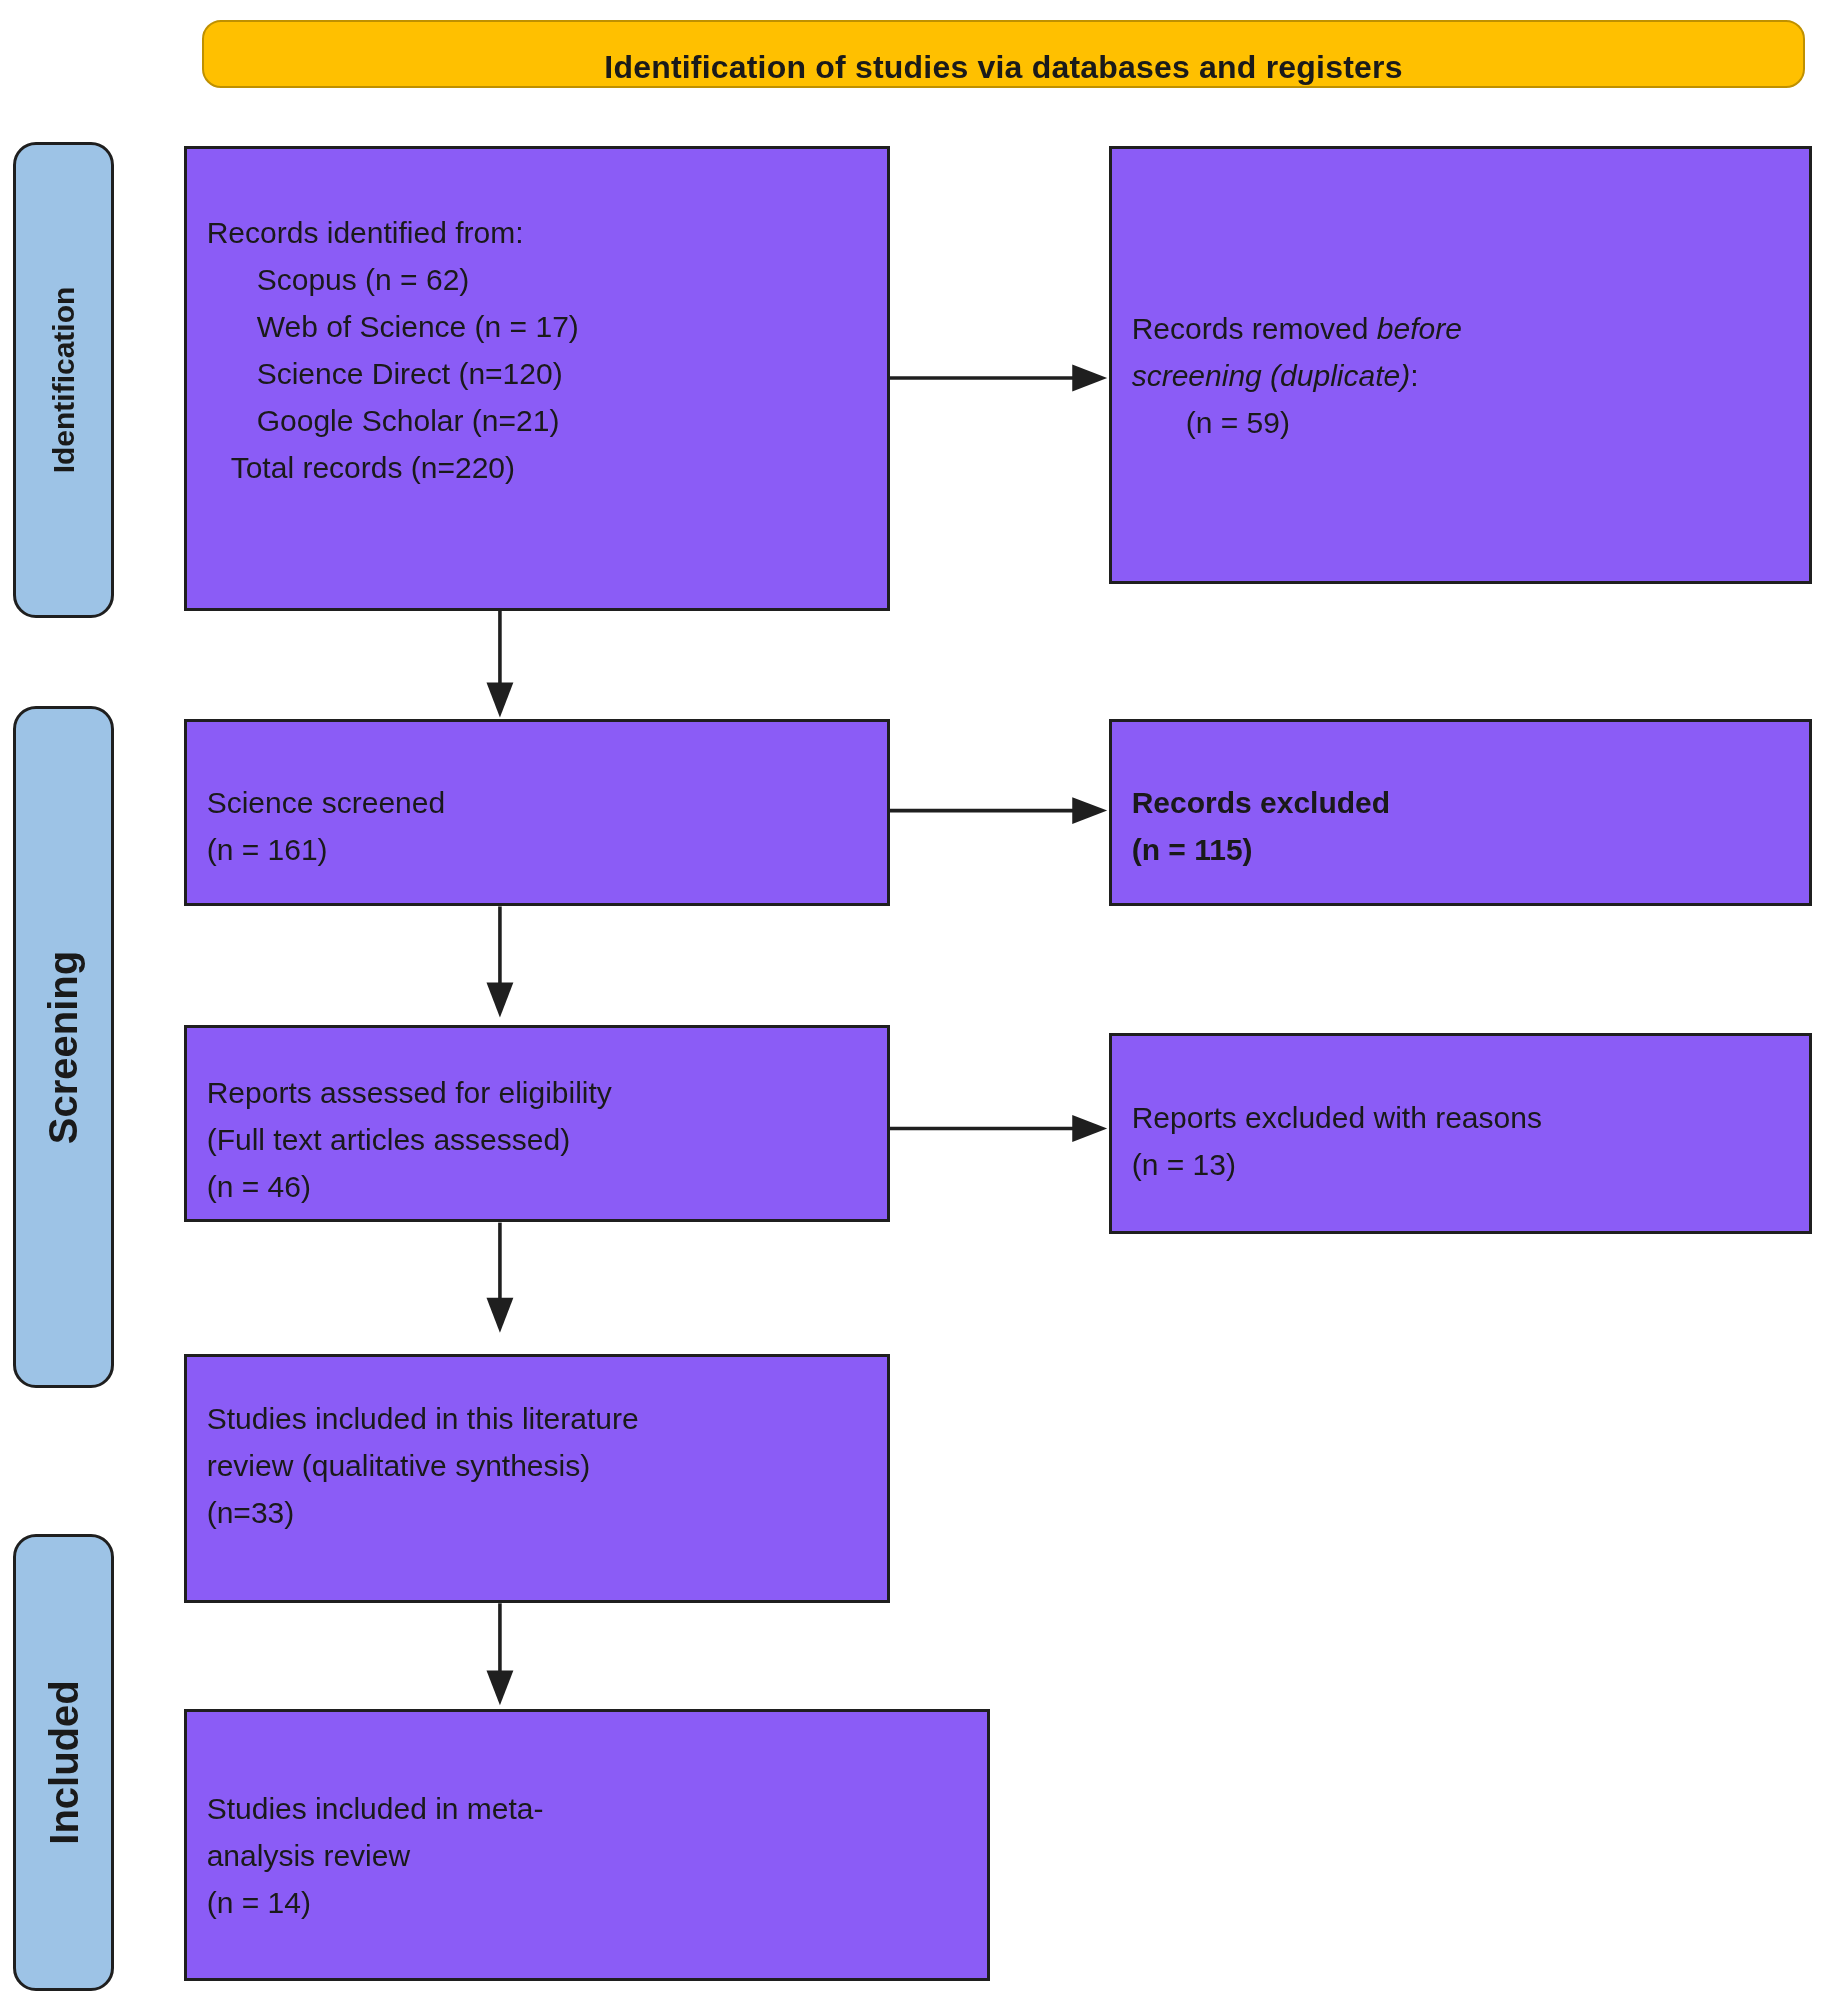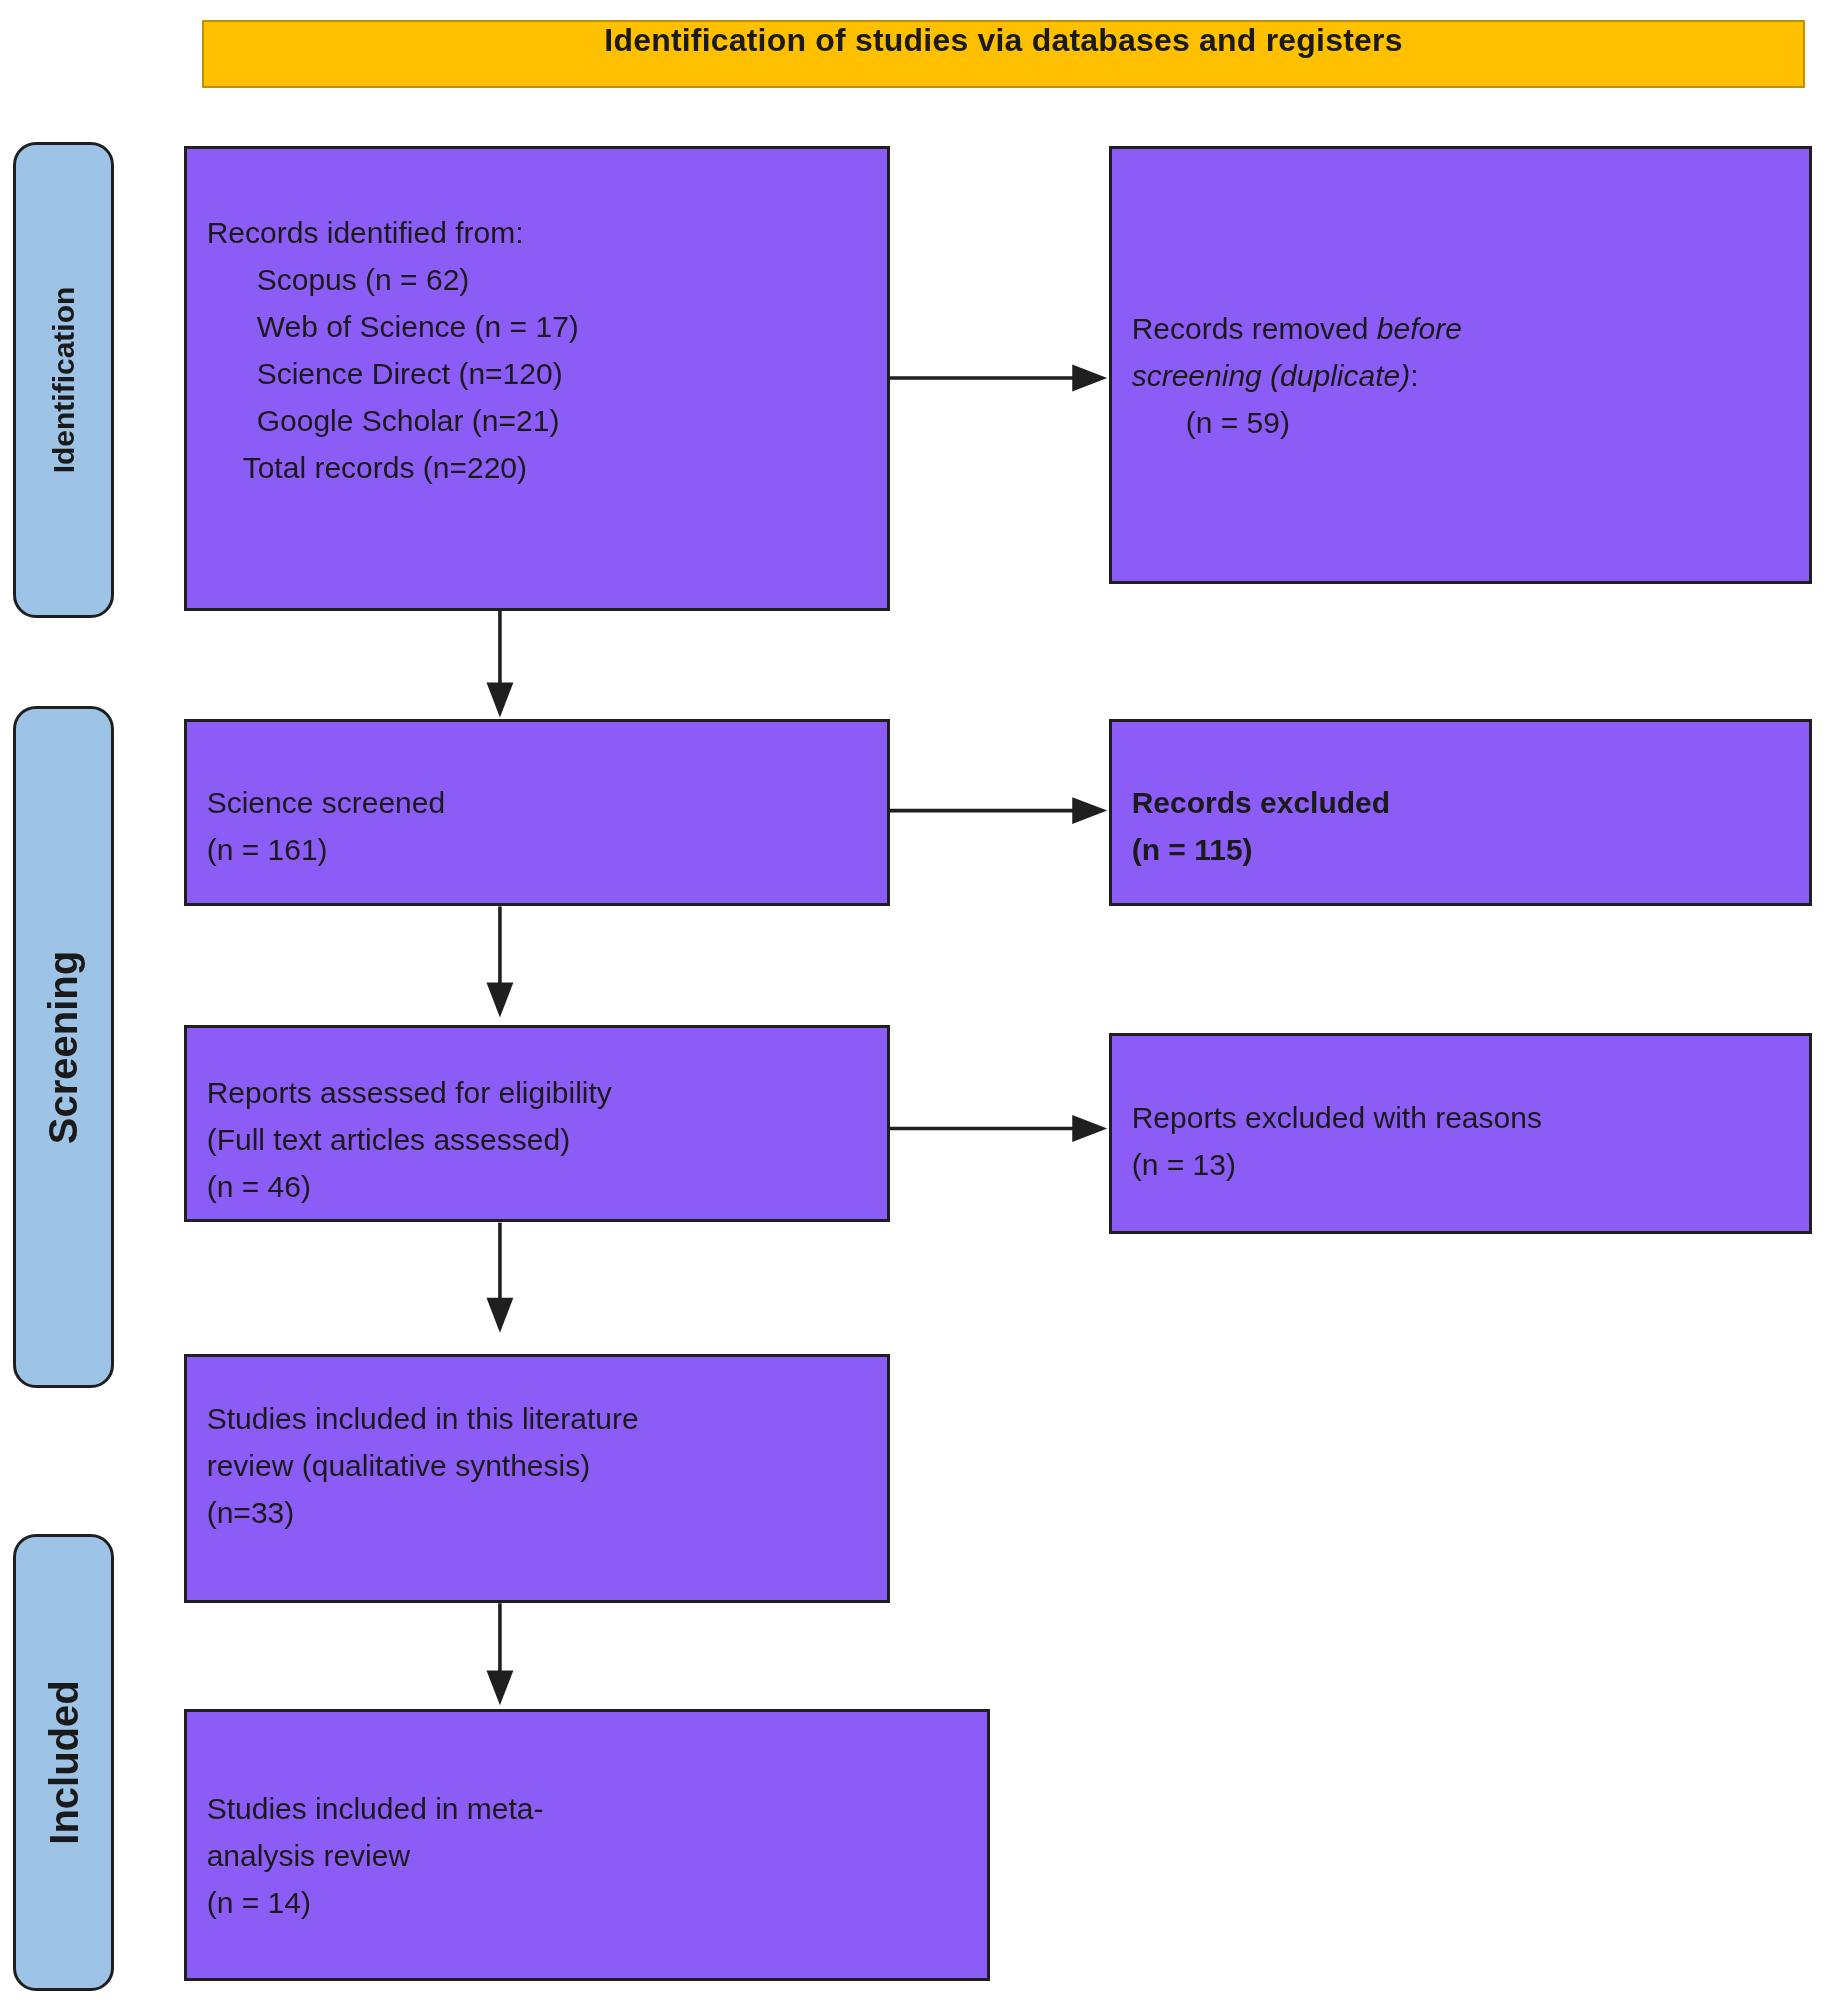--- a/index.html
+++ b/index.html
@@ -7,22 +7,22 @@
     position:relative;
     width:1840px;height:2009px;
     background:#ffffff;
     font-family:"Liberation Sans", sans-serif;
     color:#1a1a1a;
     overflow:hidden;
   }
   
   .banner{
     position:absolute;left:202px;top:19.7px;width:1603px;height:68px;
-    background:#FFC000;border:2.7px solid #BF9000;border-radius:1px;
-    display:flex;align-items:flex-start;justify-content:center;
+    background:#FFC000;border:2.7px solid #BF9000;border-radius:19px;
+    display:flex;align-items:flex-end;justify-content:center;
     box-sizing:border-box;
   }
   .banner .title{font-size:32px;font-weight:bold;letter-spacing:0.2px;}
   
   .stage{
     position:absolute;left:13.4px;width:101px;
     background:#9DC3E6;border:3.6px solid #1f1f1f;border-radius:23px;
     display:flex;align-items:center;justify-content:center;
     box-sizing:border-box;
   }
@@ -38,21 +38,21 @@
   
   .fbox{
     position:absolute;background:#8b5cf6;border:3.6px solid #1f1f1f;
     box-sizing:border-box;
     display:flex;flex-direction:column;justify-content:center;
     padding-left:19.7px;padding-right:9px;
     font-size:30px;line-height:47px;
   }
   .fbox .line{white-space:nowrap;}
   .ind1{margin-left:50px;}
-  .ind2{margin-left:36px;}
+  .ind2{margin-left:24px;}
   .ind-n{margin-left:54px;}
   .box-records-identified{left:184px;top:146px;width:706px;height:465px;padding-bottom:57px;}
   .box-records-removed{left:1109px;top:146px;width:703px;height:438px;padding-top:21.5px;}
   .box-records-screened{left:184px;top:719px;width:706px;height:187px;padding-top:27px;}
   .box-records-excluded{left:1109px;top:719px;width:703px;height:187px;padding-top:27px;font-weight:bold;}
   .box-reports-assessed{left:184px;top:1025px;width:706px;height:197px;padding-top:32px;}
   .box-reports-excluded{left:1109px;top:1033px;width:703px;height:201px;padding-top:14.3px;}
   .box-studies-qualitative{left:184px;top:1354px;width:706px;height:249px;padding-bottom:27px;}
   .box-studies-meta{left:184px;top:1709px;width:806px;height:272px;padding-top:21.5px;}
   

